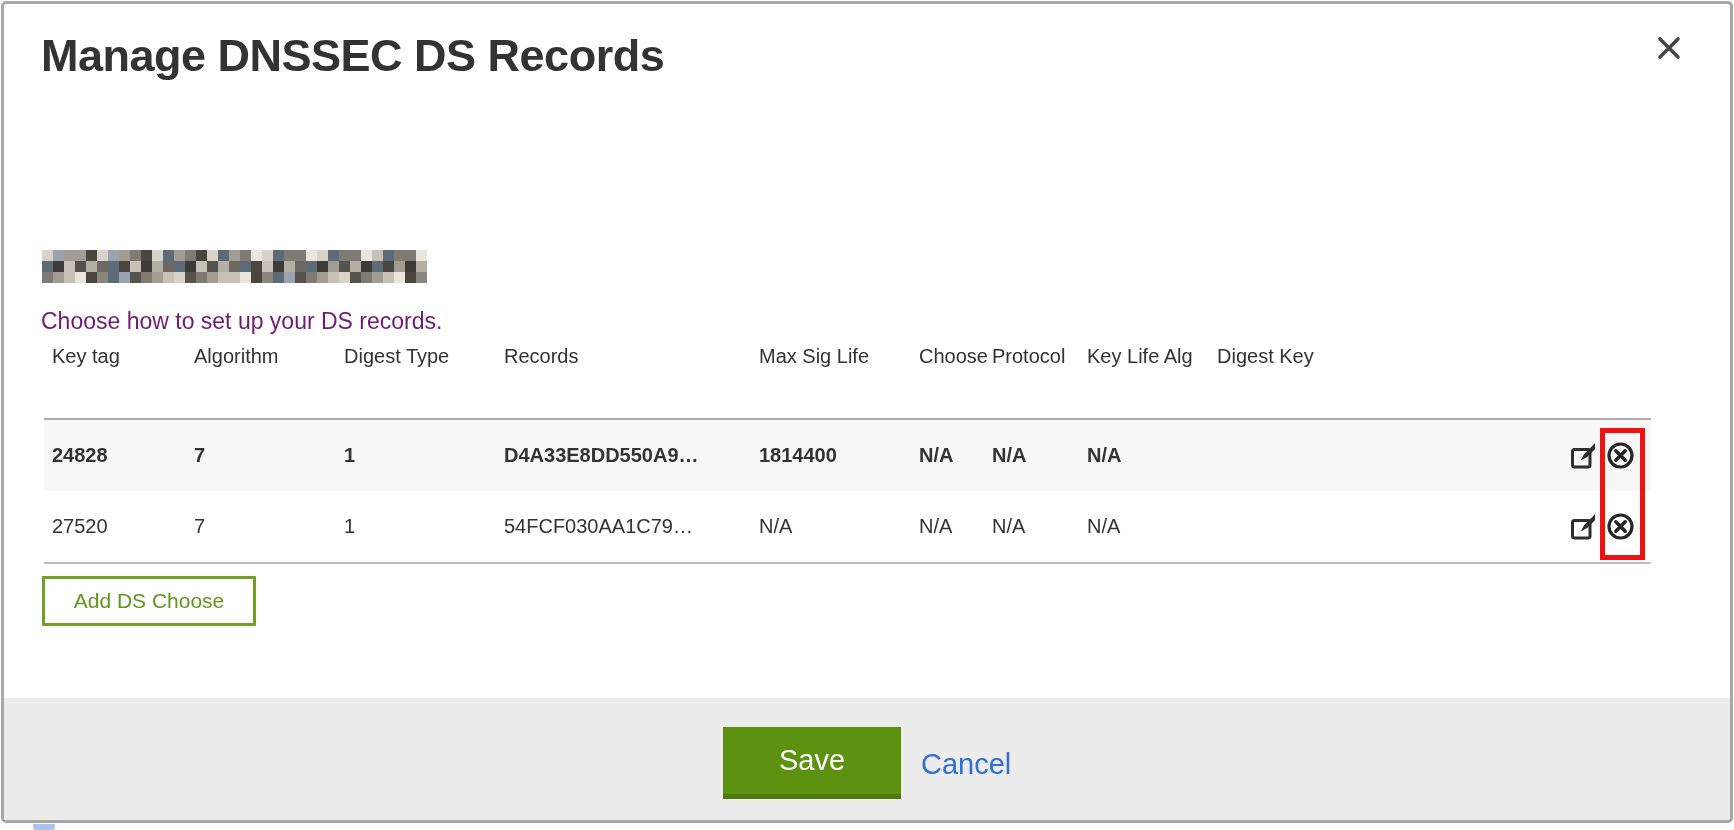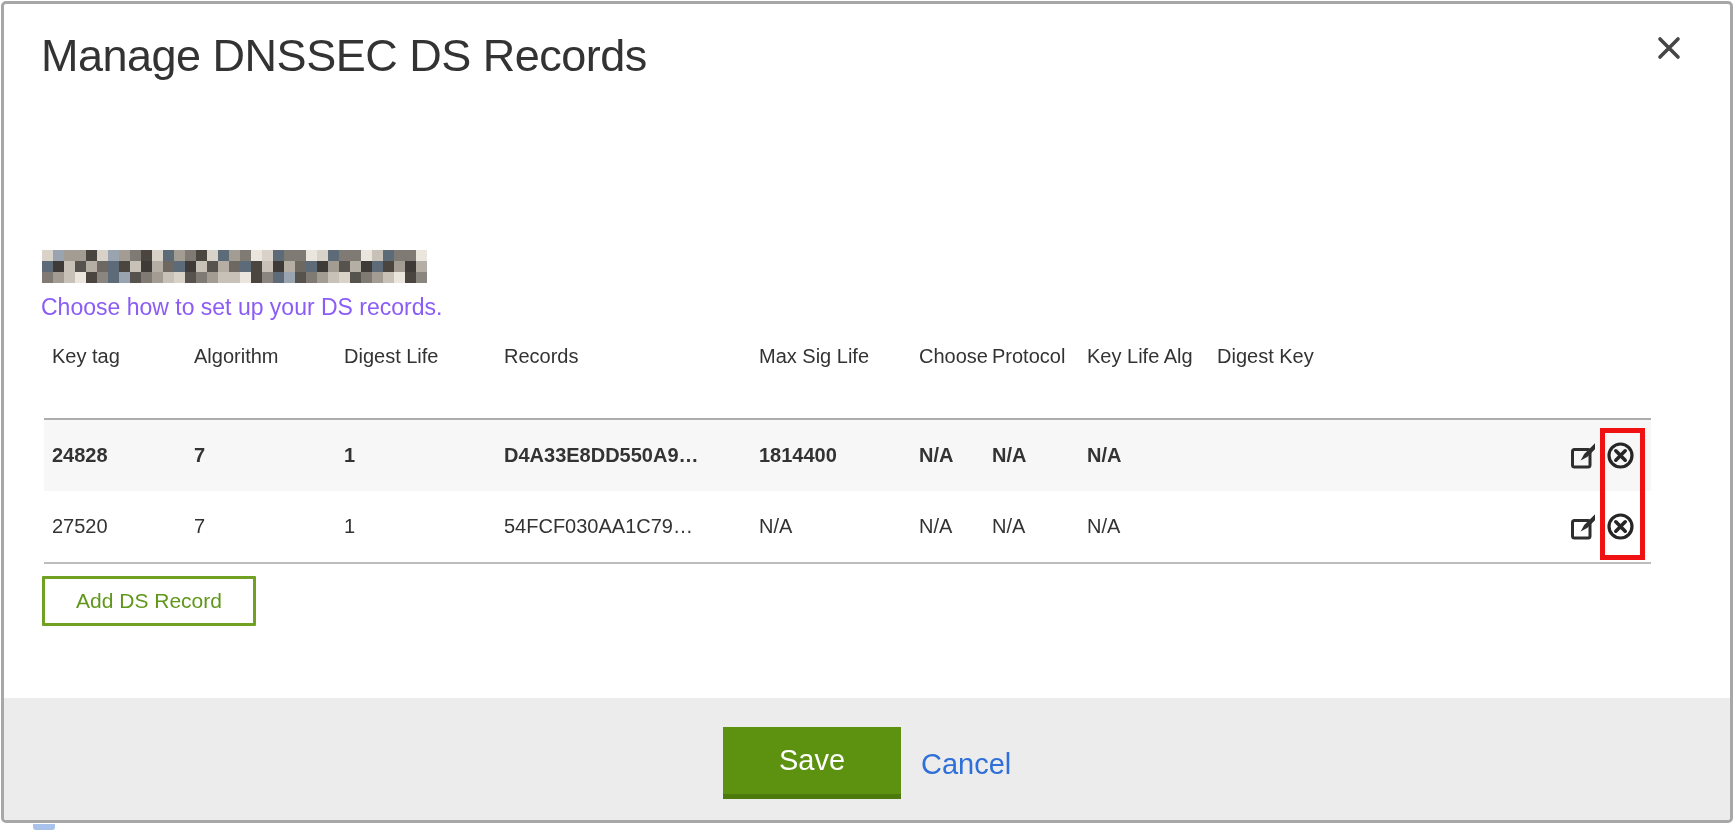--- a/index.html
+++ b/index.html
@@ -8,38 +8,38 @@
 
   .stage { position: relative; width: 1734px; height: 830px; background: #fff; overflow: hidden; }
 
   .modal {
     position: absolute; left: 1px; top: 1px; width: 1732px; height: 822px;
     background: #fff; border: 3px solid #a7a7a7; border-radius: 5px;
   }
 
   .modal-title {
     position: absolute; left: 37px; top: 26px;
-    font-size: 45px; font-weight: 400; color: #333; letter-spacing: -0.5px;
+    font-size: 45px; font-weight: 700; color: #333; letter-spacing: -0.5px;
   }
 
   .close-btn {
     position: absolute; left: 1648px; top: 28px; width: 34px; height: 34px;
     background: none; border: none; cursor: pointer; padding: 0;
   }
 
   .redacted-domain {
     position: absolute; left: 38px; top: 246px; width: 385px; height: 33px;
     display: grid; grid-template-columns: repeat(35, 11px); grid-template-rows: repeat(3, 11px);
     overflow: hidden;
   }
   .redacted-domain span { width: 11px; height: 11px; }
 
   .modal-subtitle {
-    position: absolute; left: 37px; top: 290px;
-    font-size: 23px; color: #8b5cf6;
+    position: absolute; left: 37px; top: 304px;
+    font-size: 23px; color: #701a75;
   }
 
   .table-wrap { position: absolute; left: 40px; top: 335px; width: 1607px; }
   table { border-collapse: collapse; width: 1607px; table-layout: fixed; }
   th {
     text-align: left; vertical-align: top; padding: 6px 0 0 8px;
     height: 80px; font-size: 20px; font-weight: 400; color: #333;
   }
   td {
     height: 72px; vertical-align: middle; padding-left: 8px;
@@ -222,21 +222,21 @@
             <col style="width:73px">
           <col style="width:95px">
             <col style="width:130px">
             <col style="width:352px">
           <col style="width:90px">
         </colgroup>
         <thead>
           <tr>
             <th>Key tag</th>
             <th>Algorithm</th>
-            <th>Digest Life</th>
+            <th>Digest Type</th>
             <th>Records</th>
             <th>Max Sig Life</th>
             <th>Choose</th>
             <th>Protocol</th>
             <th>Key Life Alg</th>
             <th>Digest Key</th>
             <th></th>
           </tr>
         </thead>
         <tbody>
@@ -300,21 +300,21 @@
                   </span>
                 </button>
               </div>
             </td>
           </tr>
         </tbody>
       </table>
       <div class="red-highlight"></div>
     </div>
 
-    <button class="add-btn">Add DS Record</button>
+    <button class="add-btn">Add DS Choose</button>
 
     <div class="modal-footer">
       <button class="save-btn">Save</button>
       <a class="cancel-link">Cancel</a>
     </div>
 
   </div>
 
   <div class="page-peek"></div>
 </div>

